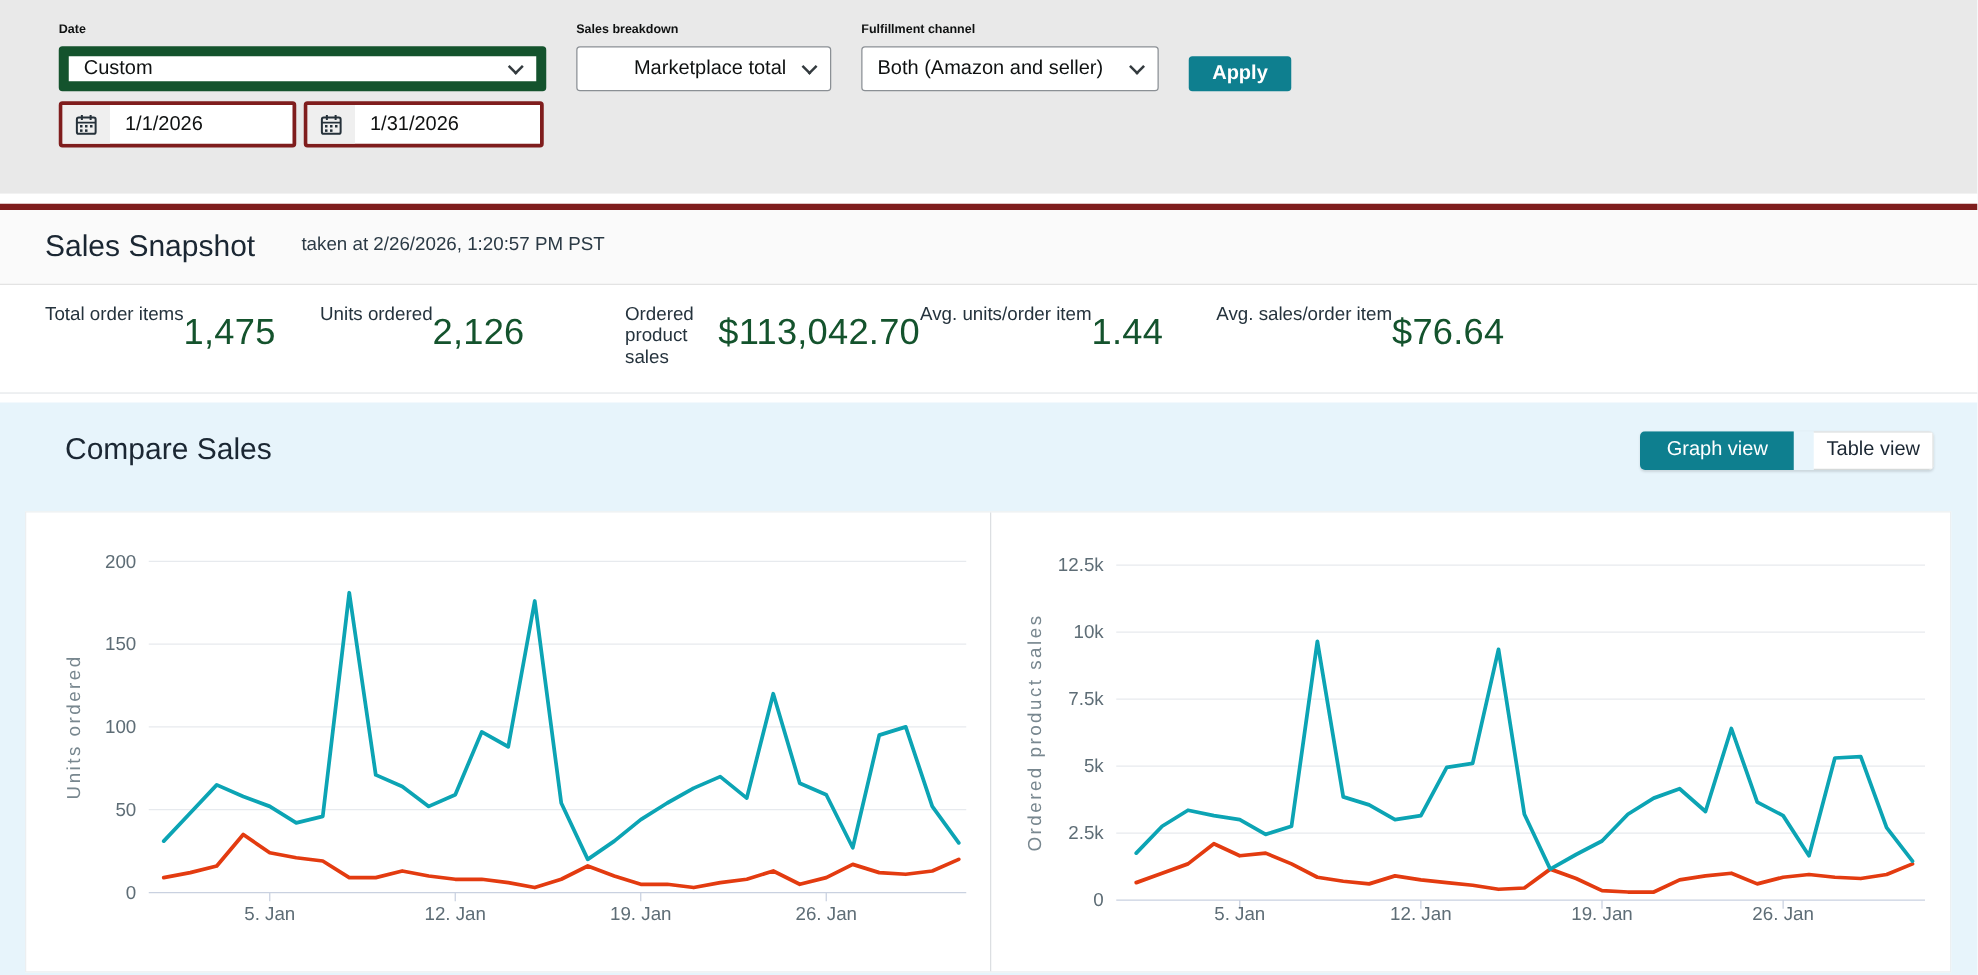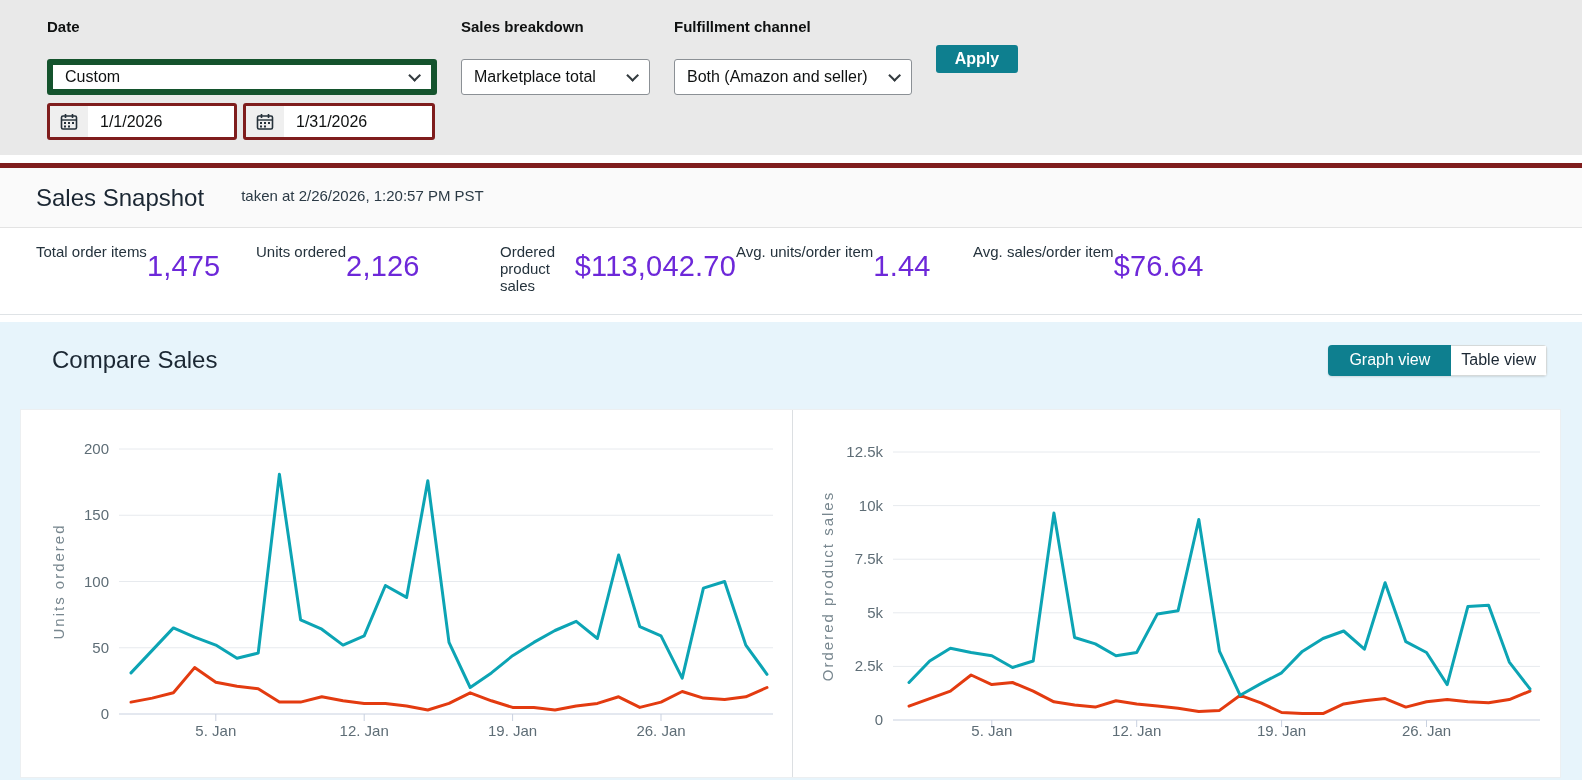--- a/index.html
+++ b/index.html
@@ -2,25 +2,25 @@
 <html><head>
 <meta charset="utf-8">
 <style>
   * { margin:0; padding:0; box-sizing:border-box; }
   html,body { width:1582px; height:780px; overflow:hidden; background:#fff;
     font-family:"Liberation Sans","DejaVu Sans",sans-serif; color:#1b2733; }
 
   
   .filter-bar { height:155px; background:#e9e9e9; padding:18px 0 0 47px; display:flex; align-items:flex-start; }
   .fgroup { display:flex; flex-direction:column; }
-  .flabel { font-size:15px; font-weight:bold; color:#0f1111; margin-bottom:24px; }
+  .flabel { font-size:10px; font-weight:bold; color:#0f1111; margin-bottom:8px; }
   .select { background:#fff; border:1px solid #8b9095; border-radius:3px; height:36px;
     display:flex; align-items:center; justify-content:space-between; padding:0 14px 0 12px;
     font-size:16px; color:#0f1111; cursor:pointer; }
-  .select.focused { border:6px solid #14532d; }
+  .select.focused { border:8px solid #14532d; }
   .chev { width:9px; height:9px; border-right:2px solid #333a3e; border-bottom:2px solid #333a3e;
     transform:rotate(45deg) translateY(-3px); flex:none; margin-left:12px; }
   .date-row { display:flex; margin-top:8px; }
   .date-input { width:190px; height:37px; background:#fff; border:3px solid #7f1d1d; border-radius:3px;
     display:flex; align-items:center; overflow:hidden; }
   .date-input + .date-input { margin-left:6px; width:192px; }
   .cal-box { width:38px; align-self:stretch; background:#efefef; display:flex; align-items:center; justify-content:center; flex:none; }
   .date-text { font-size:16px; padding-left:12px; color:#0f1111; }
   .apply-btn { width:82px; height:28px; margin:27px 0 0 24px; background:#0e7f8f; color:#fff;
     border:none; border-radius:3px; font-size:16px; font-weight:600; cursor:pointer;
@@ -29,29 +29,29 @@
   
   .gap8 { height:8px; background:#fff; }
   .snap-header { height:65px; background:#fafafa; border-top:5px solid #7f1d1d; border-bottom:1px solid #e3e3e3;
     display:flex; align-items:center; padding-left:36px; }
   .snap-title { font-size:24px; color:#1b2733; }
   .snap-taken { font-size:15px; color:#2b3a45; margin-left:37px; position:relative; top:-2px; }
   .metrics { height:87px; background:#fff; border-bottom:1px solid #dfe3e6; display:flex; padding:15px 0 0 36px; }
   .metric { display:flex; flex-direction:row; }
   .m0{width:220px}.m1{width:244px}.m2{width:236px}.m3{width:237px}
   .metric .mlabel { font-size:15px; color:#25333d; }
-  .metric .mvalue { font-size:29px; color:#6d28d9; margin-top:7px; letter-spacing:.2px; }
+  .metric .mvalue { font-size:29px; color:#14532d; margin-top:7px; letter-spacing:.2px; }
   .gap7 { height:7px; background:#fff; }
 
   
   .compare { height:458px; background:#e7f4fb; padding-top:22px; }
   .compare-head { display:flex; align-items:center; padding:0 35px 0 52px; height:32px; }
   .compare-title { font-size:24px; color:#1b2733; }
   .view-toggle { margin-left:auto; display:flex; border-radius:4px; overflow:hidden;
-    box-shadow:0 1px 2px rgba(0,0,0,.12); }
+    box-shadow:0 1px 2px rgba(0,0,0,.12);gap:16px; }
   .view-btn { height:31px; display:flex; align-items:center; font-size:16px; cursor:pointer; }
   .view-btn.active { background:#0e7f8f; color:#fff; padding:0 21px; }
   .view-btn.inactive { background:#fff; color:#1b2733; border:1px solid #d5d9d9; border-left:none; padding:0 10px; }
 
   .charts-panel { margin:33px 21px 0 20px; height:369px; background:#fff; display:flex;
     border:1px solid #eceff1; }
   .chart-slot { height:100%; }
   .chart-slot.left { width:771px; }
   .chart-divider { width:1px; background:#dcdfe2; height:100%; }
   .chart-slot.right { flex:1; }
@@ -98,21 +98,21 @@
             <rect x="8" y="12.5" width="2" height="2" fill="#25313a"></rect>
           </svg>
         </span>
         <span class="date-text">1/31/2026</span>
       </div>
     </div>
   </div>
 
   <div class="fgroup" style="margin-left:24px;">
     <div class="flabel">Sales breakdown</div>
-    <div class="select" style="width:189px;">
+    <div class="select" style="width:204px;justify-content:flex-end;">
       <span>Marketplace total</span>
       <span class="chev"></span>
     </div>
   </div>
 
   <div class="fgroup" style="margin-left:24px;">
     <div class="flabel">Fulfillment channel</div>
     <div class="select" style="width:238px;">
       <span>Both (Amazon and seller)</span>
       <span class="chev"></span>

